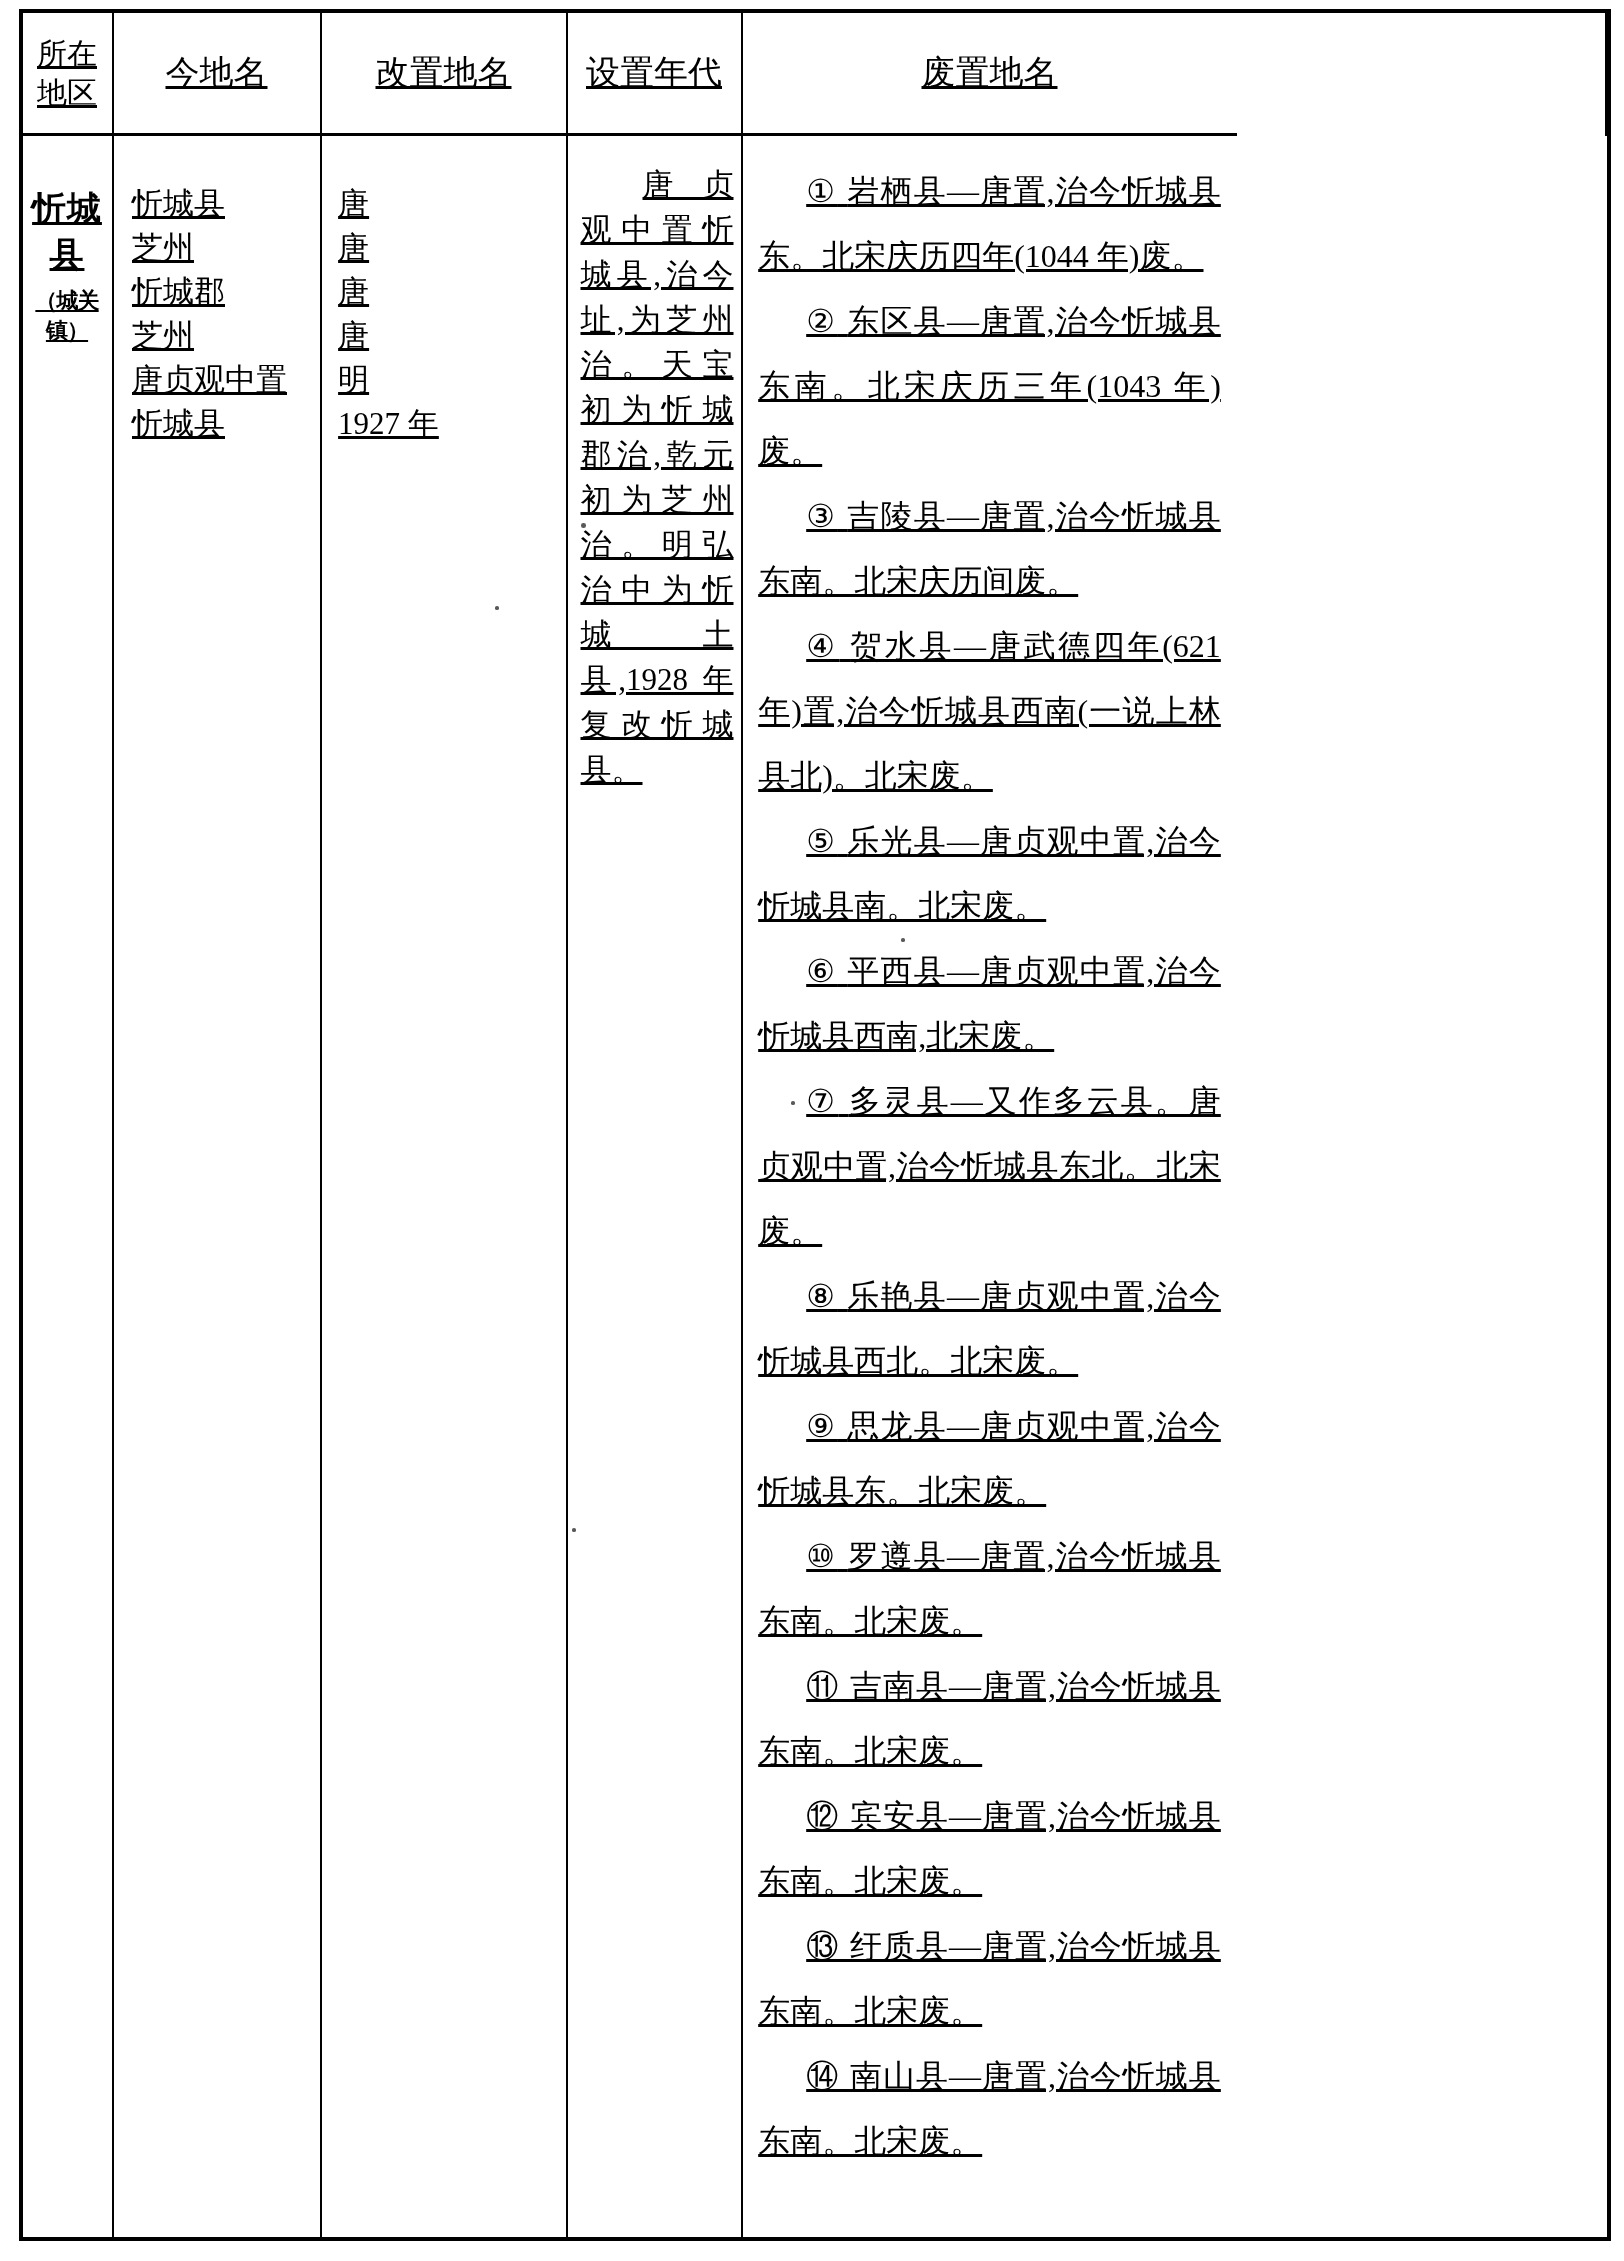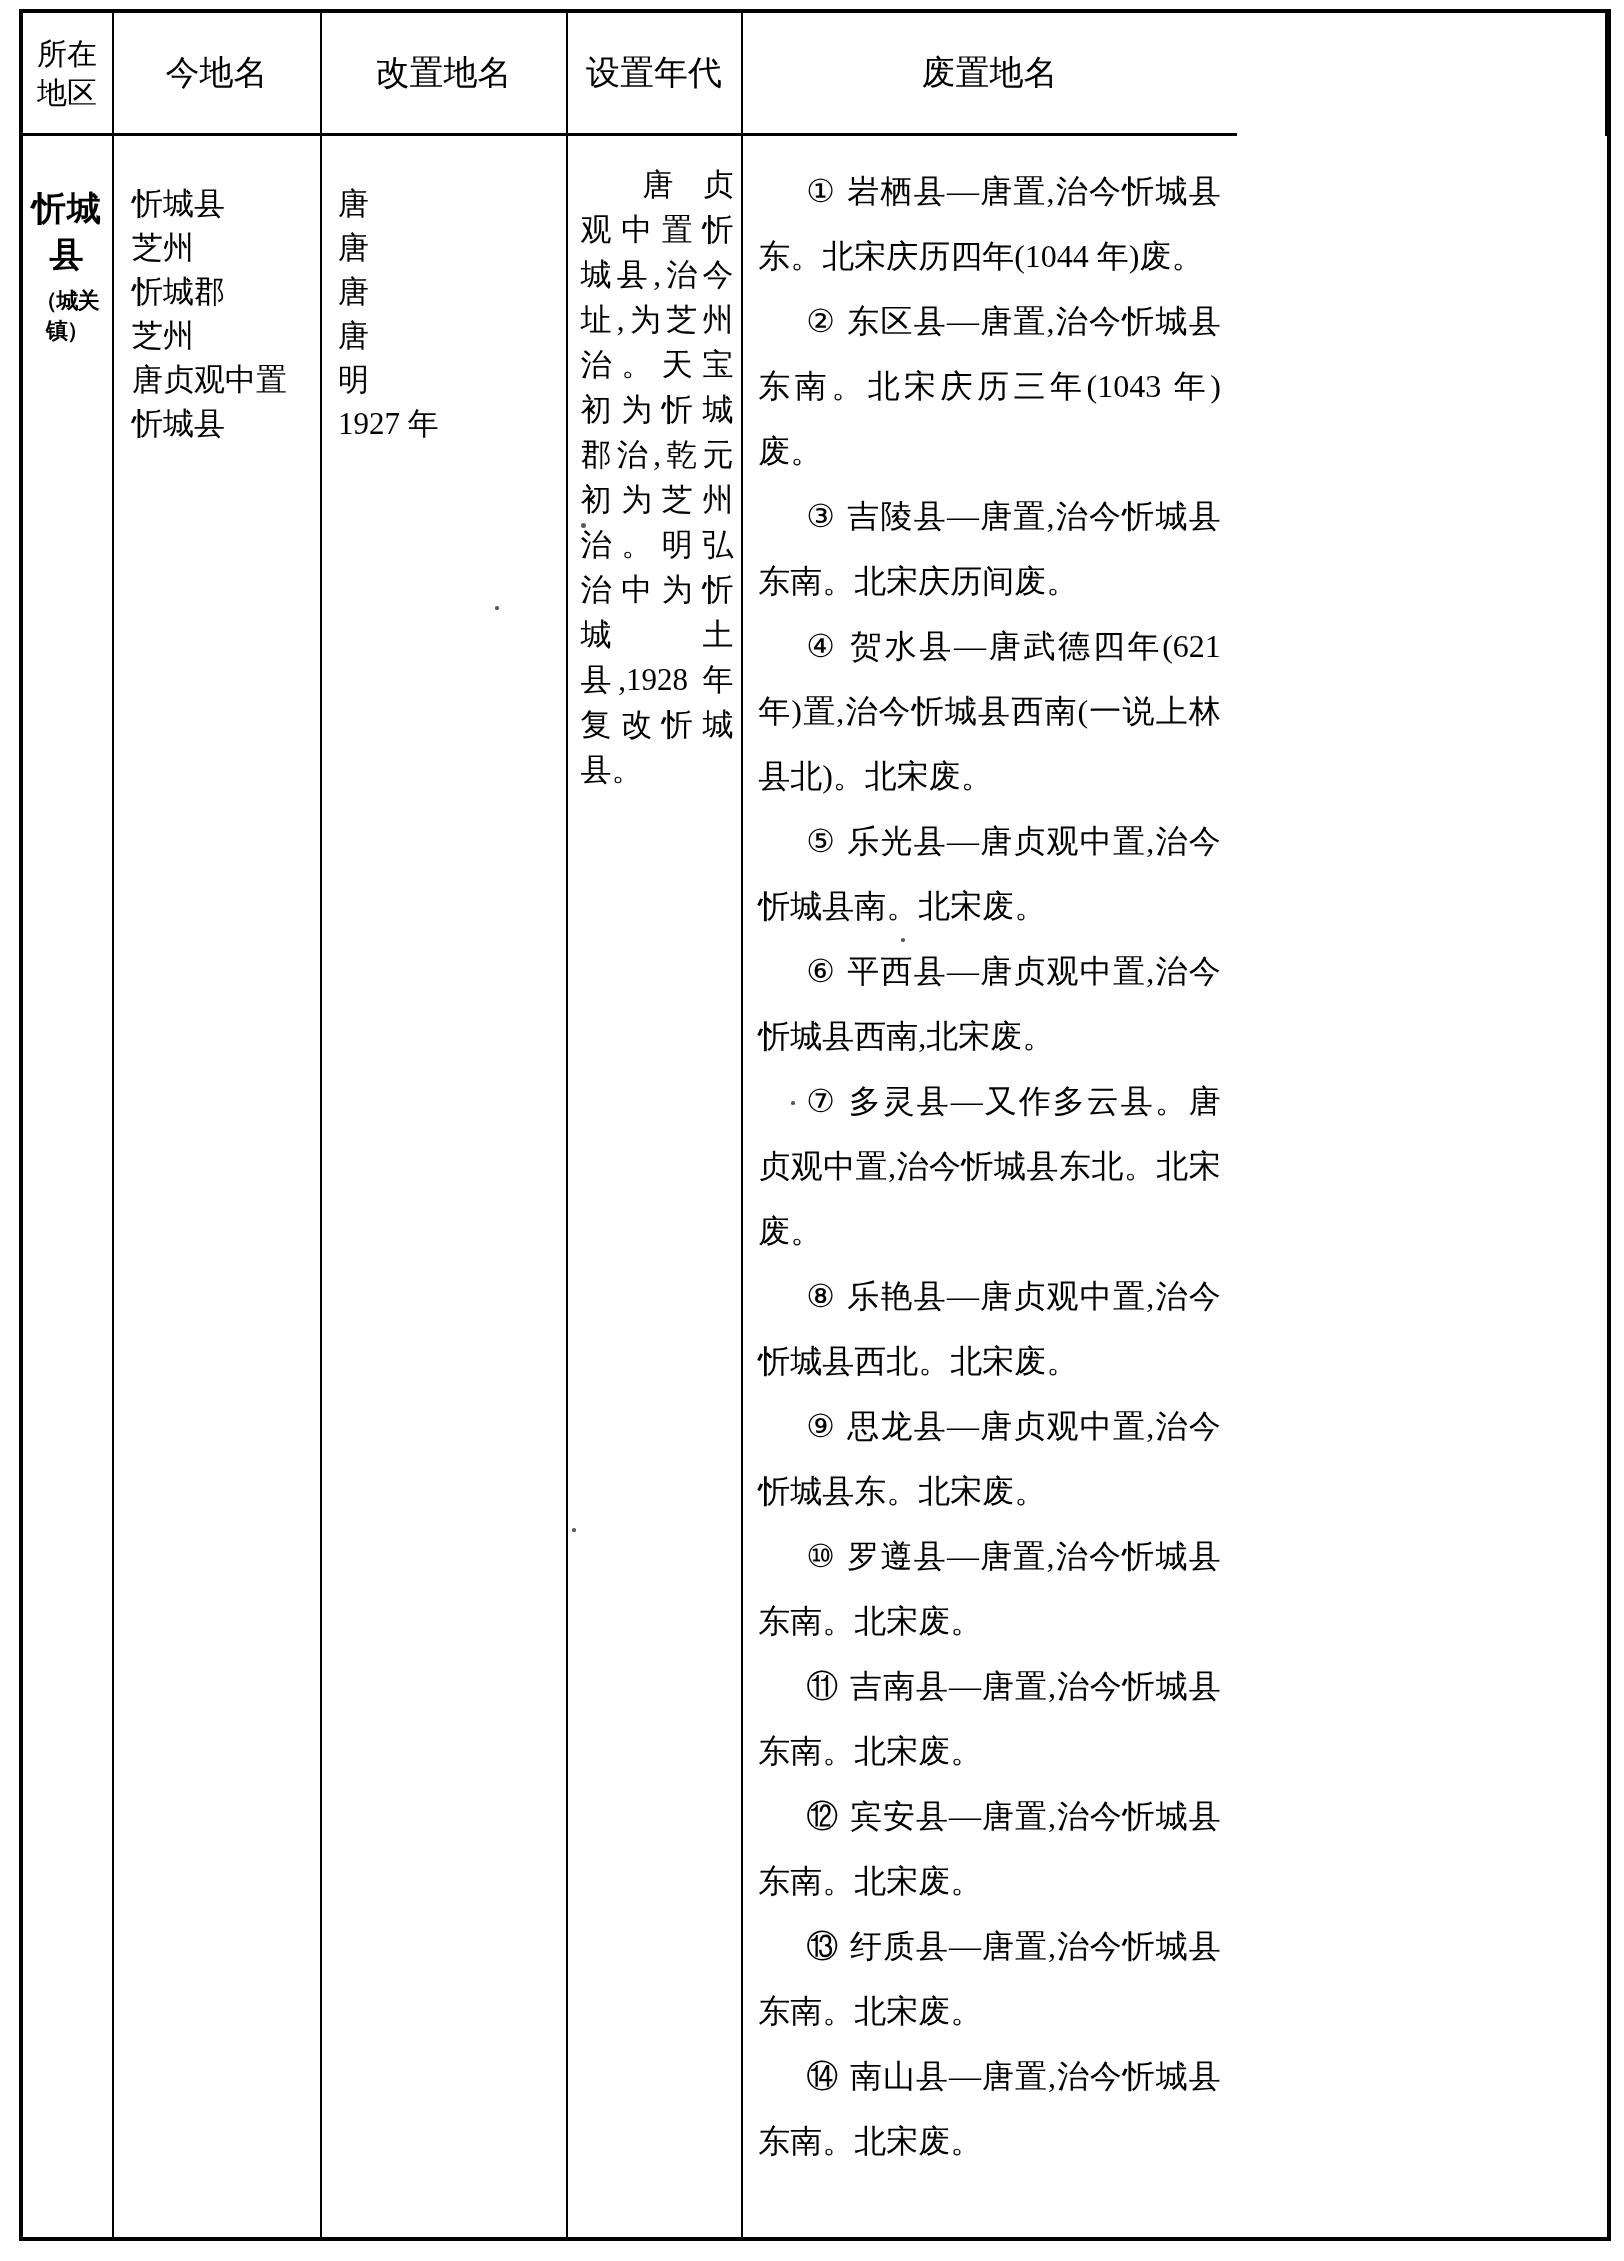--- a/index.html
+++ b/index.html
@@ -8,20 +8,21 @@
     font-family:"Liberation Serif","DejaVu Serif",serif;color:#000;
     -webkit-font-smoothing:none;
   }
   .page{position:absolute;inset:0;background:#fff;}
   .tbl{
     position:absolute;left:18.5px;top:9.2px;width:1592px;height:2232px;
     box-sizing:border-box;border:4.6px solid #000;background:#fff;
     display:grid;
     grid-template-columns:91px 208px 246px 175px 494px 1fr;
     grid-template-rows:123px 1fr;
+    text-decoration:underline;
   }
   .cell{box-sizing:border-box;border-right:2.8px solid #000;overflow:hidden;}
   .cell.last{border-right:none;}
   .hcell{border-bottom:3.7px solid #000;display:flex;align-items:center;justify-content:center;}
   .h-region{font-size:30px;line-height:1.32;text-align:center;}
   .h-label{font-size:34px;}
   .h-history span{letter-spacing:0.58em;margin-right:-0.58em;}
   
   .vstack{display:flex;flex-direction:column;align-items:center;padding-top:513px;gap:136px;}
   .vchar{font-size:35px;font-weight:bold;line-height:35px;}

